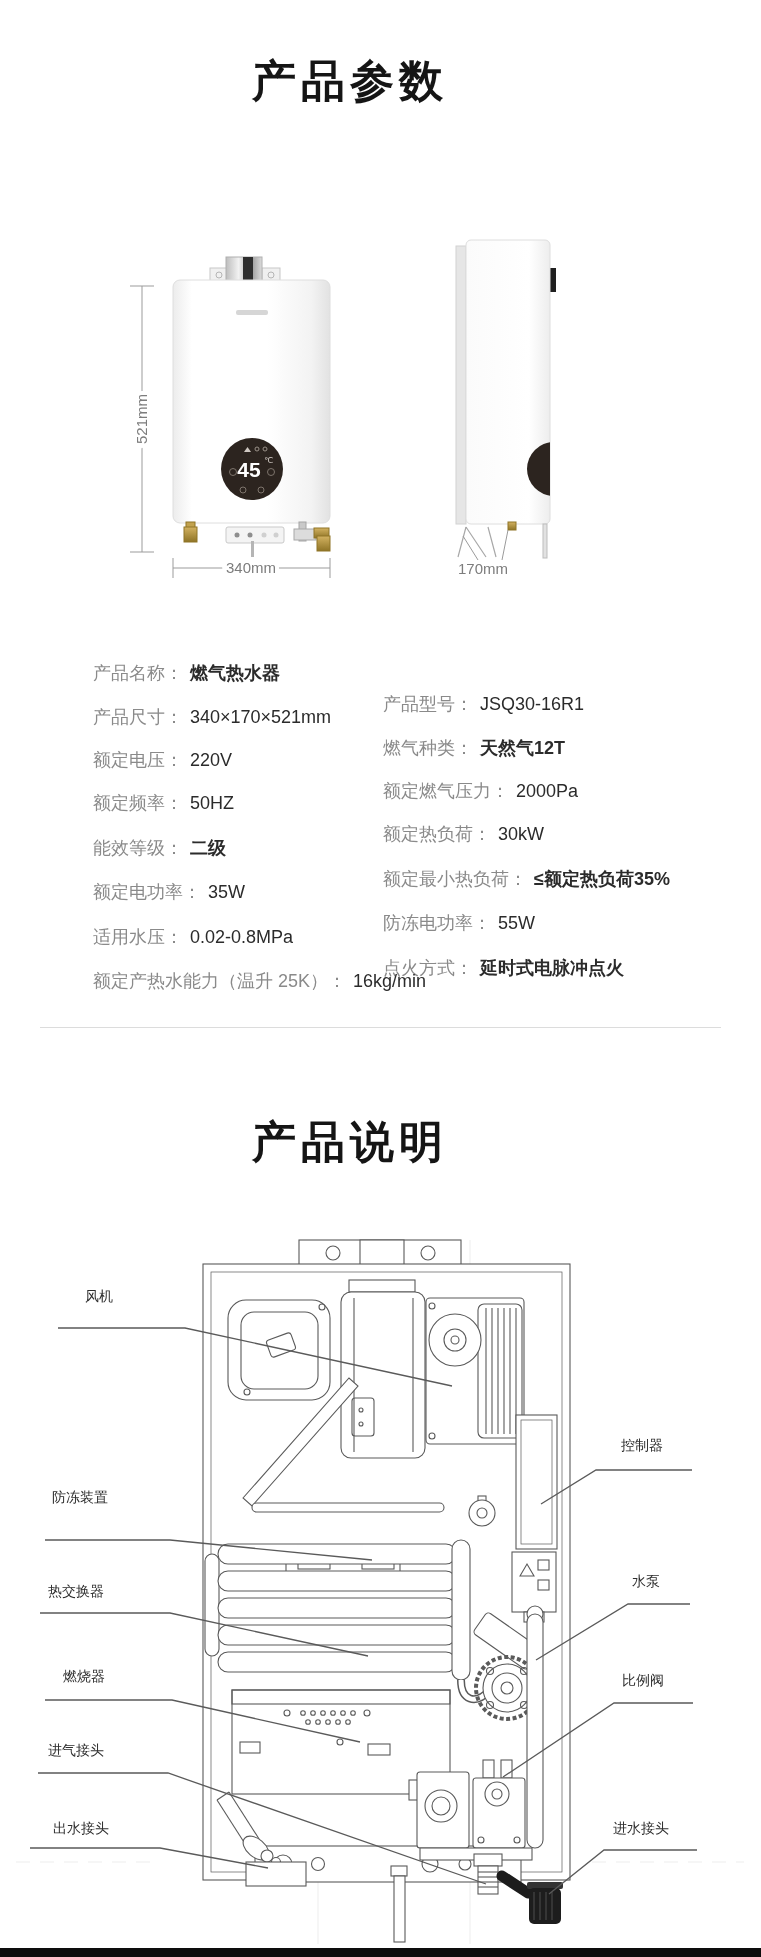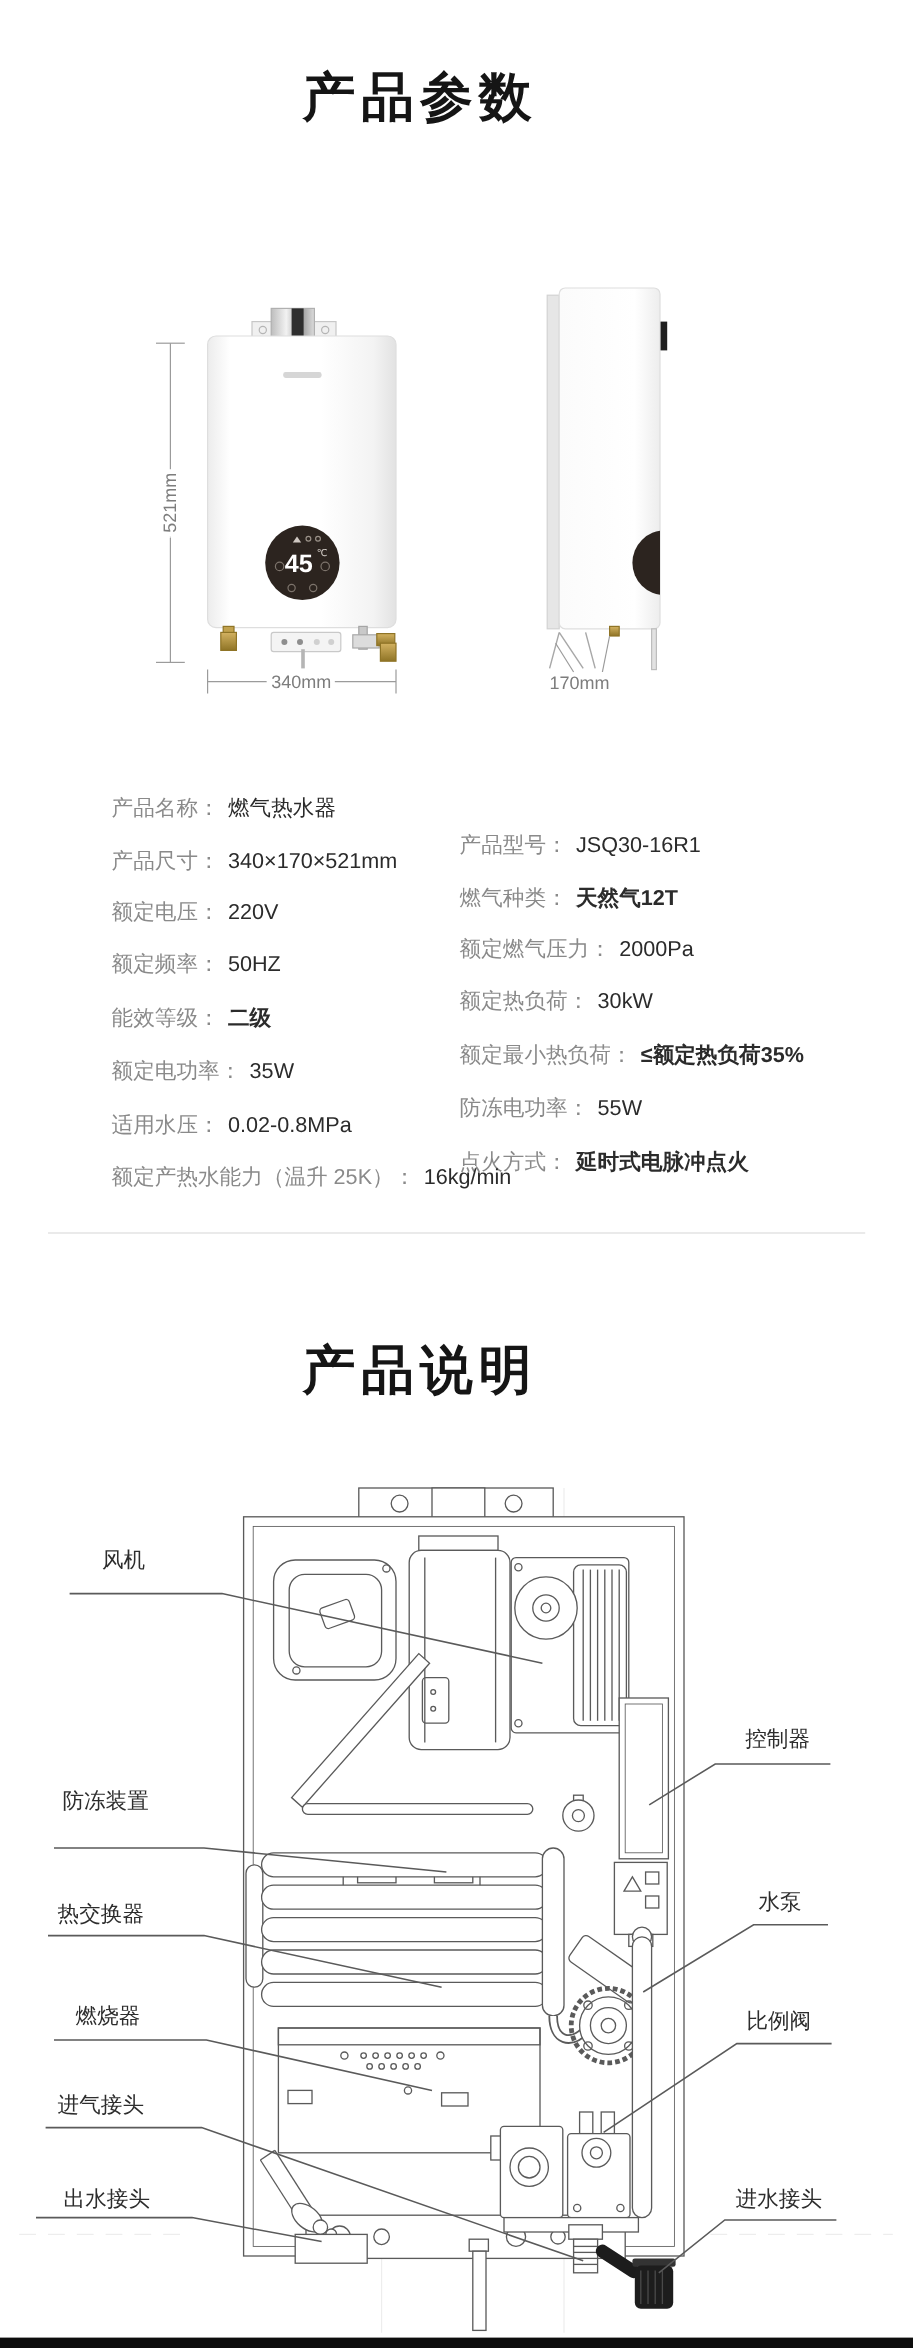--- a/index.html
+++ b/index.html
@@ -6,21 +6,21 @@
   #page{position:relative;width:761px;height:1957px;background:#ffffff;overflow:hidden;
         font-family:"Liberation Sans","DejaVu Sans",sans-serif;}
   .section-title{position:absolute;width:700px;text-align:center;font-size:44px;font-weight:600;
         color:#151515;letter-spacing:5px;}
   svg{position:absolute;left:0;}
   .spec-row{position:absolute;left:93px;white-space:nowrap;font-size:18px;line-height:22px;}
   .spec-row.col-right{left:383px;margin-top:31px;}
   .spec-label{color:#8a8a8a;margin-right:7px;text-align:center;}
   .spec-value{color:#2b2b2b;}
   .divider{position:absolute;left:40px;width:681px;height:1px;background:#dcdcdc;}
-  .dlabel{position:absolute;font-size:18px;color:#2d2d2d;white-space:nowrap;}
+  .dlabel{position:absolute;font-size:14px;color:#2d2d2d;white-space:nowrap;}
   .bottom-bar{position:absolute;left:0;top:1948px;width:761px;height:9px;background:#0d0d0d;}
 </style>
 </head>
 <body>
 
 <div id="page">
 
   <div class="section-title" style="top:52px">产品参数</div>
 
   <svg style="top:195px" width="761" height="390" viewBox="0 195 761 390">
@@ -119,21 +119,21 @@
       </g>
       <g stroke="#9b9b9b" stroke-width="1">
         <line x1="463" y1="536" x2="478" y2="560"></line>
           <line x1="508" y1="530" x2="502" y2="560"></line>
       </g>
       <text x="483" y="574" text-anchor="middle" font-size="15" fill="#7d7d7d">170mm</text>
     </g>
   </svg>
 
   <div>
-    <div class="spec-row" style="top:662px"><span class="spec-label">产品名称：</span><span class="spec-value" style="font-weight: 400;">燃气热水器</span></div>
+    <div class="spec-row" style="top:662px"><span class="spec-label">产品名称：</span><span class="spec-value" style="font-weight: 700;">燃气热水器</span></div>
     <div class="spec-row" style="top:706px"><span class="spec-label">产品尺寸：</span><span class="spec-value">340×170×521mm</span></div>
     <div class="spec-row" style="top:749px"><span class="spec-label">额定电压：</span><span class="spec-value">220V</span></div>
     <div class="spec-row" style="top:792px"><span class="spec-label">额定频率：</span><span class="spec-value">50HZ</span></div>
     <div class="spec-row" style="top:837px"><span class="spec-label">能效等级：</span><span class="spec-value" style="font-weight: 700;">二级</span></div>
     <div class="spec-row" style="top:881px"><span class="spec-label">额定电功率：</span><span class="spec-value">35W</span></div>
     <div class="spec-row" style="top:926px"><span class="spec-label">适用水压：</span><span class="spec-value">0.02-0.8MPa</span></div>
 
     <div class="spec-row col-right" style="top:662px"><span class="spec-label">产品型号：</span><span class="spec-value">JSQ30-16R1</span></div>
     <div class="spec-row col-right" style="top:706px"><span class="spec-label">燃气种类：</span><span class="spec-value" style="font-weight: 700;">天然气12T</span></div>
     <div class="spec-row col-right" style="top:749px"><span class="spec-label">额定燃气压力：</span><span class="spec-value">2000Pa</span></div>

